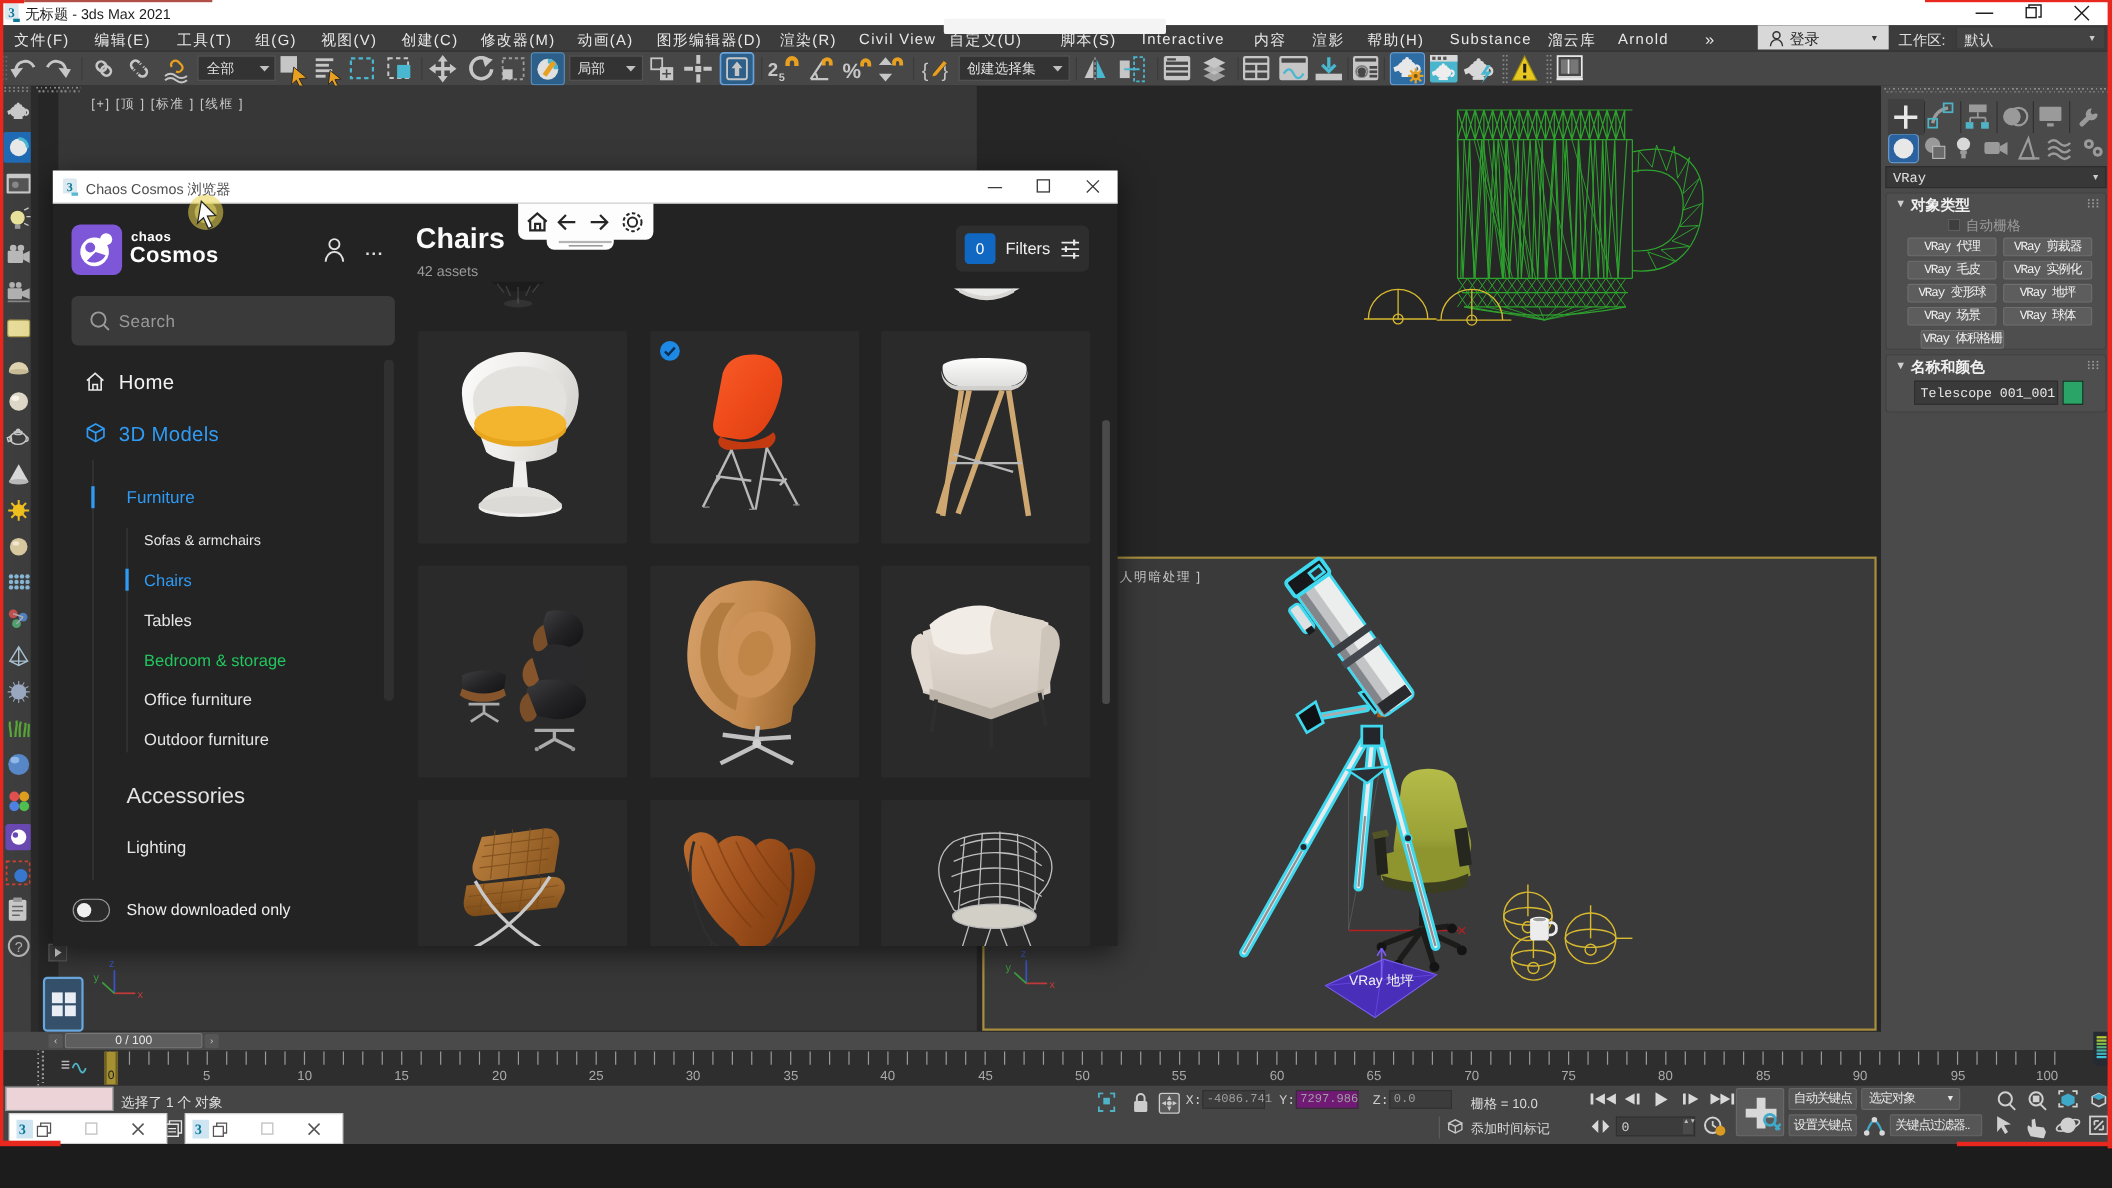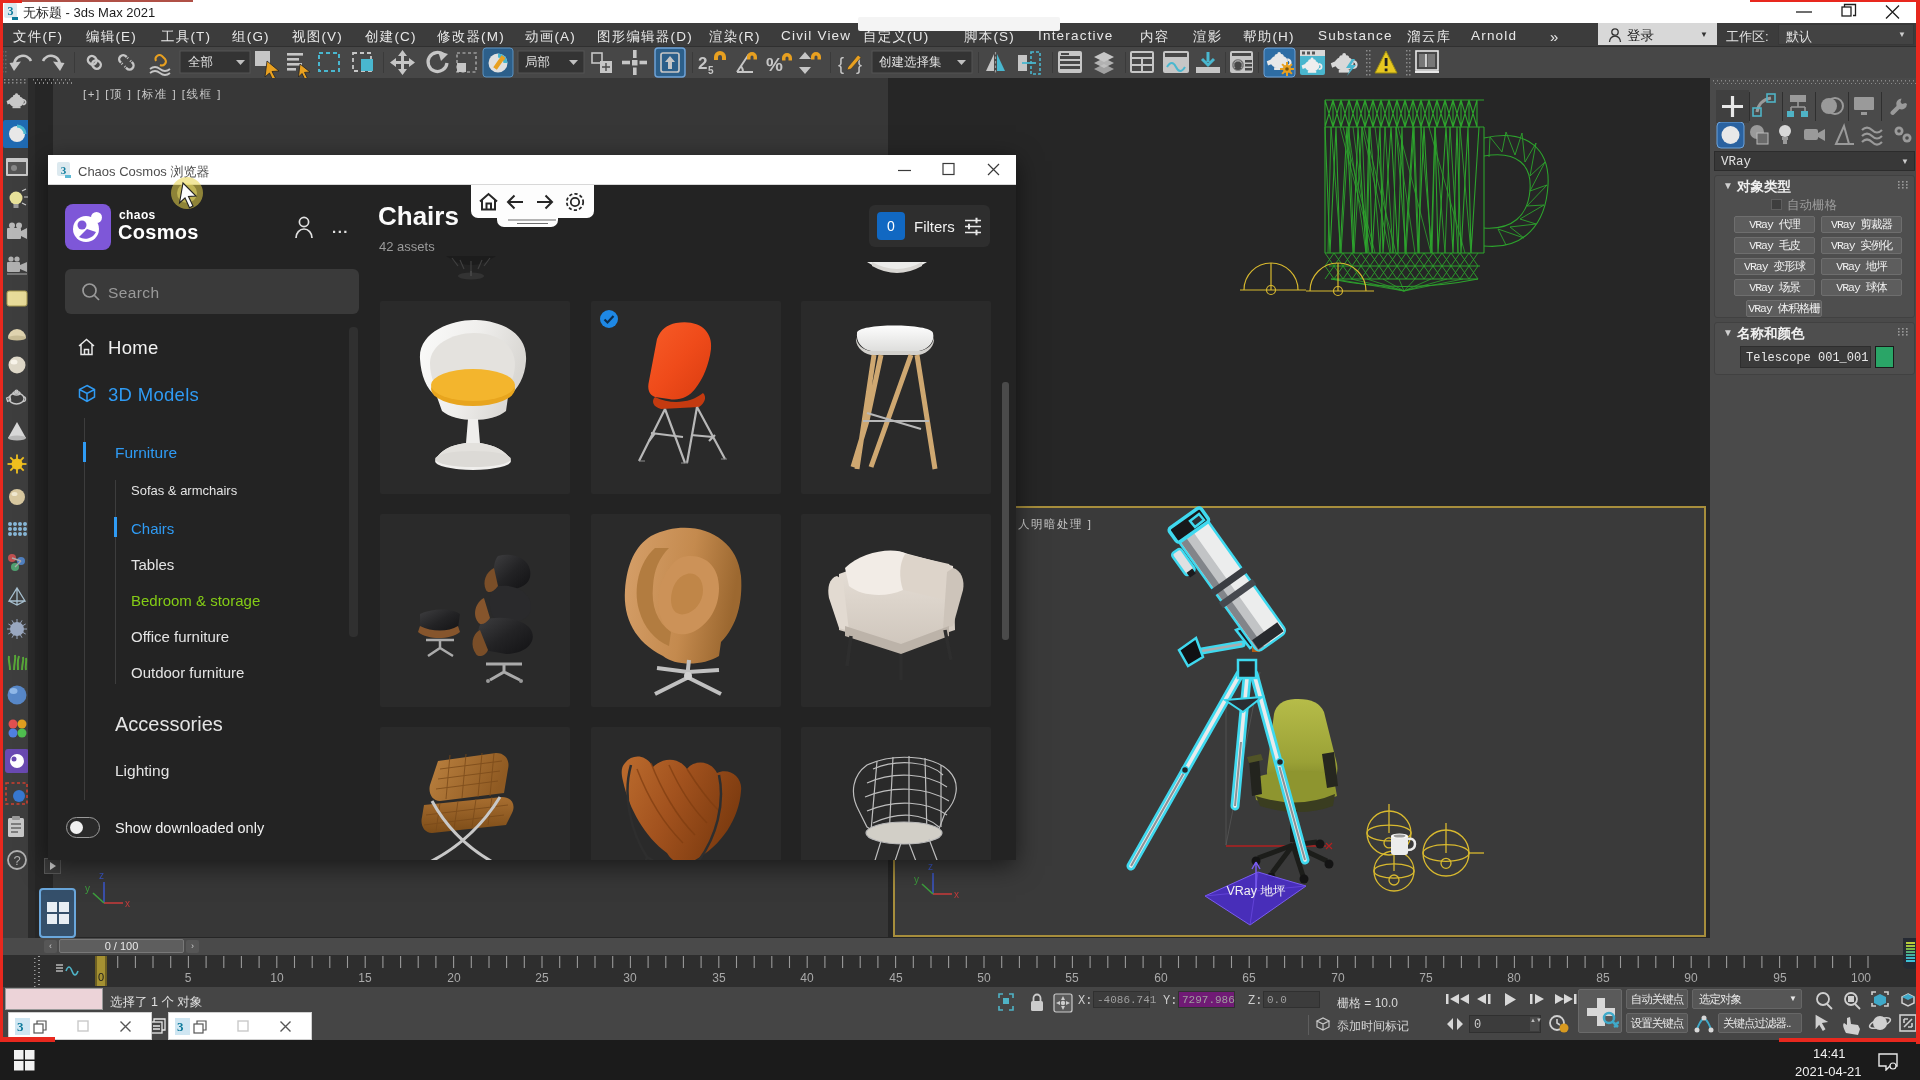--- a/index.html
+++ b/index.html
@@ -953,21 +953,21 @@
 
     <div class="abs" style="left:1578px;top:2px;width:44px;height:44px;background:#5a5a5a;border:1px solid #6a6a6a;border-radius:2px">
       <svg class="abs" style="left:4px;top:4px" width="36" height="36" viewBox="0 0 36 36">
         <path d="M14 4 h8 v10 h10 v8 h-10 v10 h-8 v-10 h-10 v-8 h10 z" fill="#d8d8d8"></path>
         <circle cx="26" cy="24" r="5" fill="none" stroke="#3fa9c9" stroke-width="2.5"></circle>
         <path d="M29 27 l6 6 M33 30 l3 -2 M31 33 l3 -2" stroke="#3fa9c9" stroke-width="2.5" fill="none"></path>
       </svg>
     </div>
     <div class="abs" style="left:1626px;top:2px;width:62px;height:20px;background:#565656;border:1px solid #666;border-radius:2px;font-size:11.5px;color:#e8e8e8;text-align:center;line-height:18px;letter-spacing:-1px">自动关键点</div>
     <div class="abs" style="left:1626px;top:26px;width:62px;height:20px;background:#565656;border:1px solid #666;border-radius:2px;font-size:11.5px;color:#e8e8e8;text-align:center;line-height:18px;letter-spacing:-1px">设置关键点</div>
-    <div class="abs" style="left:1692px;top:2px;width:110px;height:20px;background:#565656;border:1px solid #666;border-radius:2px;font-size:11.5px;color:#e8e8e8;line-height:18px;padding-left:6px;letter-spacing:-1px">选定对象<span style="float:right;margin-right:5px;font-size:8px">▼</span></div>
+    <div class="abs" style="left:1692px;top:2px;width:90px;height:20px;background:#565656;border:1px solid #666;border-radius:2px;font-size:11.5px;color:#e8e8e8;line-height:18px;padding-left:6px;letter-spacing:-1px">选定对象<span style="float:right;margin-right:5px;font-size:8px">▼</span></div>
     <svg class="abs" style="left:1693px;top:27px" width="22" height="20" viewBox="0 0 22 20">
       <path d="M4 16 Q6 8 11 4 Q16 8 18 16" fill="none" stroke="#3fa9c9" stroke-width="2"></path>
       <circle cx="4" cy="16" r="2.5" fill="#d8d8d8"></circle>
         <circle cx="18" cy="16" r="2.5" fill="#d8d8d8"></circle>
         <circle cx="11" cy="4" r="2.5" fill="#d8d8d8"></circle>
     </svg>
     <div class="abs" style="left:1718px;top:26px;width:84px;height:20px;background:#565656;border:1px solid #666;border-radius:2px;font-size:11.5px;color:#e8e8e8;line-height:18px;padding-left:4px;letter-spacing:-1px">关键点过滤器..</div>
 
     <svg class="abs" style="left:1812px;top:2px" width="108" height="46" viewBox="0 0 108 46">
       <g fill="none" stroke="#d0d0d0" stroke-width="1.8">
@@ -997,34 +997,20 @@
         <circle cx="10" cy="10" r="7" fill="#d0d0d0"></circle>
         <ellipse cx="10" cy="10" rx="11" ry="4" fill="none" stroke="#d0d0d0" stroke-width="1.5" transform="rotate(-20 10 10)"></ellipse>
       </g>
       <g transform="translate(86,24)">
         <rect x="2" y="2" width="16" height="16" fill="none" stroke="#d0d0d0" stroke-width="1.6"></rect>
         <path d="M6 14 l8 -8 M6 6 h4 M6 6 v4 M14 14 h-4 M14 14 v-4" stroke="#d0d0d0" stroke-width="1.6" fill="none"></path>
       </g>
     </svg>
   </div>
 
-  <div id="taskbar">
-    <svg class="abs" style="left:14px;top:10px" width="21" height="21" viewBox="0 0 21 21" fill="#f2f2f2">
-      <rect x="0" y="0" width="9.5" height="9.5"></rect>
-        <rect x="11" y="0" width="9.5" height="9.5"></rect>
-      <rect x="0" y="11" width="9.5" height="9.5"></rect>
-        <rect x="11" y="11" width="9.5" height="9.5"></rect>
-    </svg>
-    <div class="txt" style="left:1813px;top:6px;font-size:13px;color:#f0f0f0">14:41</div>
-    <div class="txt" style="left:1795px;top:24px;font-size:13px;color:#f0f0f0">2021-04-21</div>
-    <svg class="abs" style="left:1877px;top:12px" width="23" height="19" viewBox="0 0 23 19">
-      <path d="M2 2 h18 v12 h-7 l-4 4 v-4 h-7 z" fill="none" stroke="#e8e8e8" stroke-width="1.4"></path>
-      <circle cx="16" cy="14" r="3" fill="#1b1b1b" stroke="#e8e8e8" stroke-width="1.2"></circle>
-    </svg>
-  </div>
 
   <div class="abs" style="left:33px;top:79px;width:40px;height:5px;background-image:repeating-linear-gradient(90deg,#8a8a8a 0 1.5px,transparent 1.5px 4px),repeating-linear-gradient(90deg,#8a8a8a 0 1.5px,transparent 1.5px 4px);background-size:100% 1.5px;background-position:0 0,2px 3px;background-repeat:repeat-x"></div>
 
   <div class="abs" style="left:39px;top:888px;width:37px;height:50px;background:#35506b;border:2px solid #6aa7dc;border-radius:4px">
     <svg class="abs" style="left:6px;top:12px" width="22" height="22" viewBox="0 0 22 22">
       <g fill="#e8eef4">
           <rect x="0" y="0" width="10" height="10"></rect>
           <rect x="12" y="0" width="10" height="10"></rect>
           <rect x="0" y="12" width="10" height="10"></rect>
           <rect x="12" y="12" width="10" height="10"></rect>
@@ -1315,21 +1301,21 @@
 </svg>
 <div class="txt blue" style="left:60px;top:229px;font-size:18.5px;letter-spacing:0.3px">3D Models</div>
 <div class="abs" style="left:36px;top:263px;width:1px;height:382px;background:#3d3d3d"></div>
 <div class="abs" style="left:35px;top:287px;width:2.5px;height:20px;background:#2f9bf4"></div>
 <div class="txt blue" style="left:67px;top:289px;font-size:15.5px">Furniture</div>
 <div class="abs" style="left:67px;top:325px;width:1px;height:204px;background:#3d3d3d"></div>
 <div class="abs" style="left:66px;top:362px;width:2.5px;height:20px;background:#2f9bf4"></div>
 <div class="txt" style="left:83px;top:328px;font-size:13px;color:#e4e4e4">Sofas &amp; armchairs</div>
 <div class="txt blue" style="left:83px;top:365px;font-size:15px">Chairs</div>
 <div class="txt" style="left:83px;top:401px;font-size:15px;color:#e4e4e4">Tables</div>
-<div class="txt" style="left:83px;top:437px;font-size:15px;color:#84cc16">Bedroom &amp; storage</div>
+<div class="txt" style="left:83px;top:437px;font-size:15px;color:#22c55e">Bedroom &amp; storage</div>
 <div class="txt" style="left:83px;top:473px;font-size:15px;color:#e4e4e4">Office furniture</div>
 <div class="txt" style="left:83px;top:509px;font-size:15px;color:#e4e4e4">Outdoor furniture</div>
 <div class="txt" style="left:67px;top:558px;font-size:20px;color:#e4e4e4">Accessories</div>
 <div class="txt" style="left:67px;top:607px;font-size:15.5px;color:#e4e4e4">Lighting</div>
 <div class="abs" style="left:18px;top:662px;width:34px;height:21px;border:1.5px solid #9a9a9a;border-radius:11px;background:#2a2a2a"></div>
 <div class="abs" style="left:22px;top:666px;width:13px;height:13px;border-radius:50%;background:#f0f0f0"></div>
 <div class="txt" style="left:67px;top:665px;font-size:14.5px;color:#f0f0f0">Show downloaded only</div>
 <div class="abs" style="left:301px;top:172px;width:9px;height:310px;background:#303030;border-radius:4px"></div>
         <div class="abs" style="left:954px;top:227px;width:7px;height:258px;background:#4a4a4a;border-radius:3px"></div>
         <svg class="abs" style="left:396px;top:101px" width="54" height="28" viewBox="0 0 54 28">

